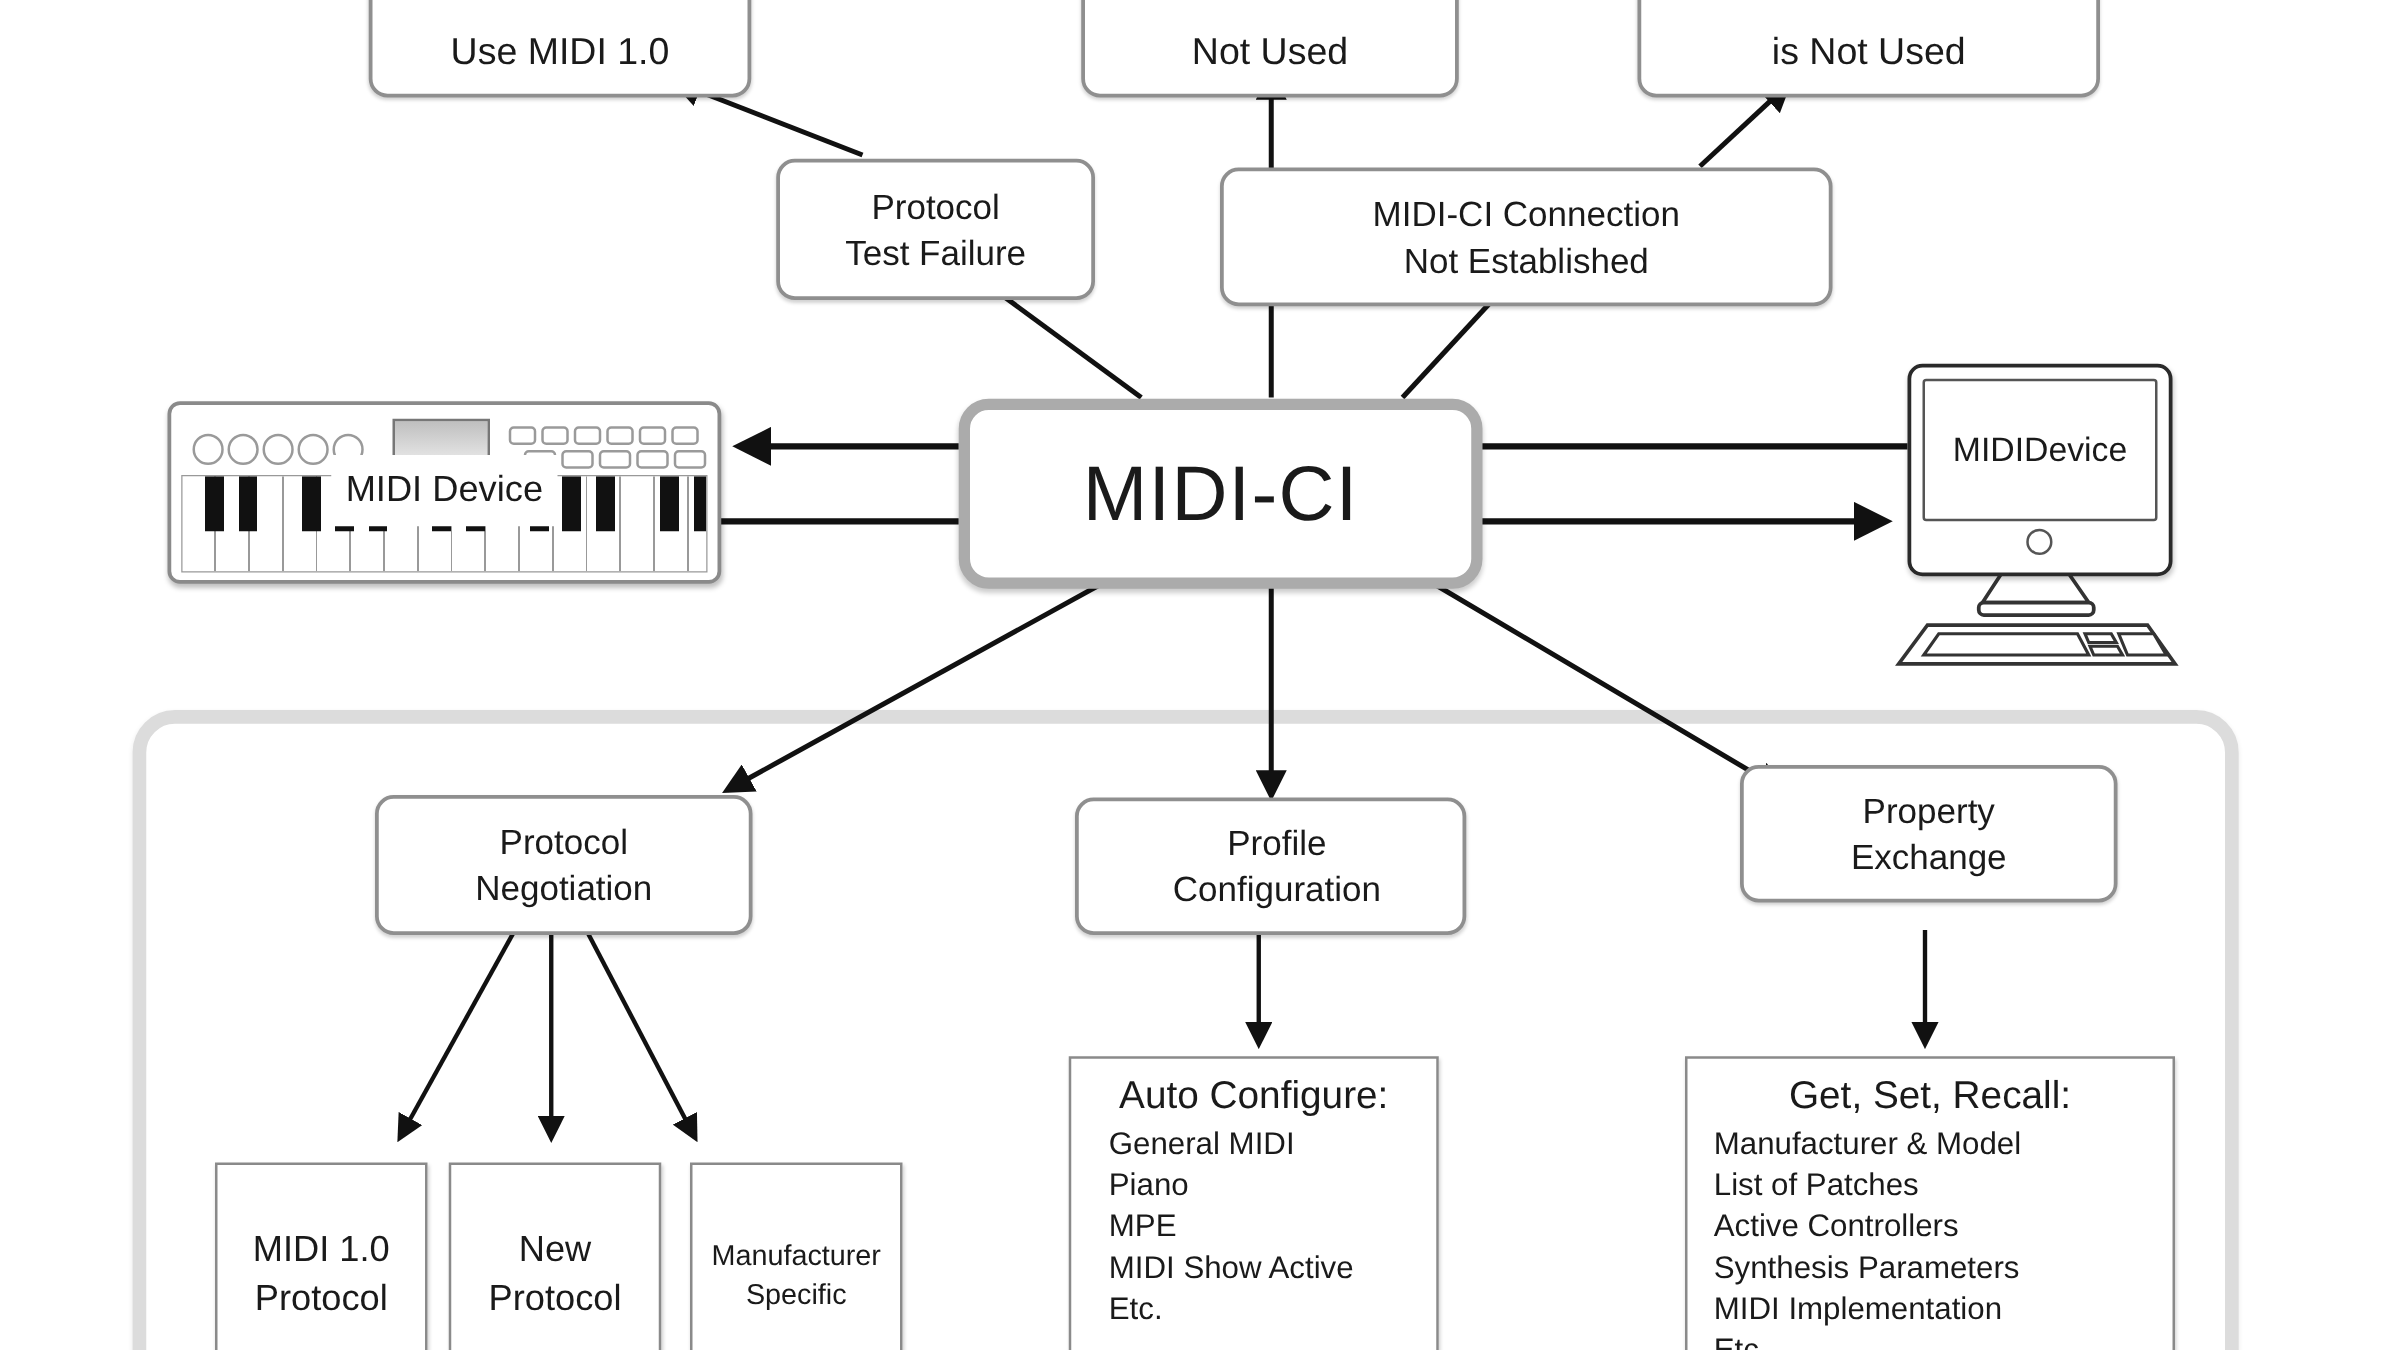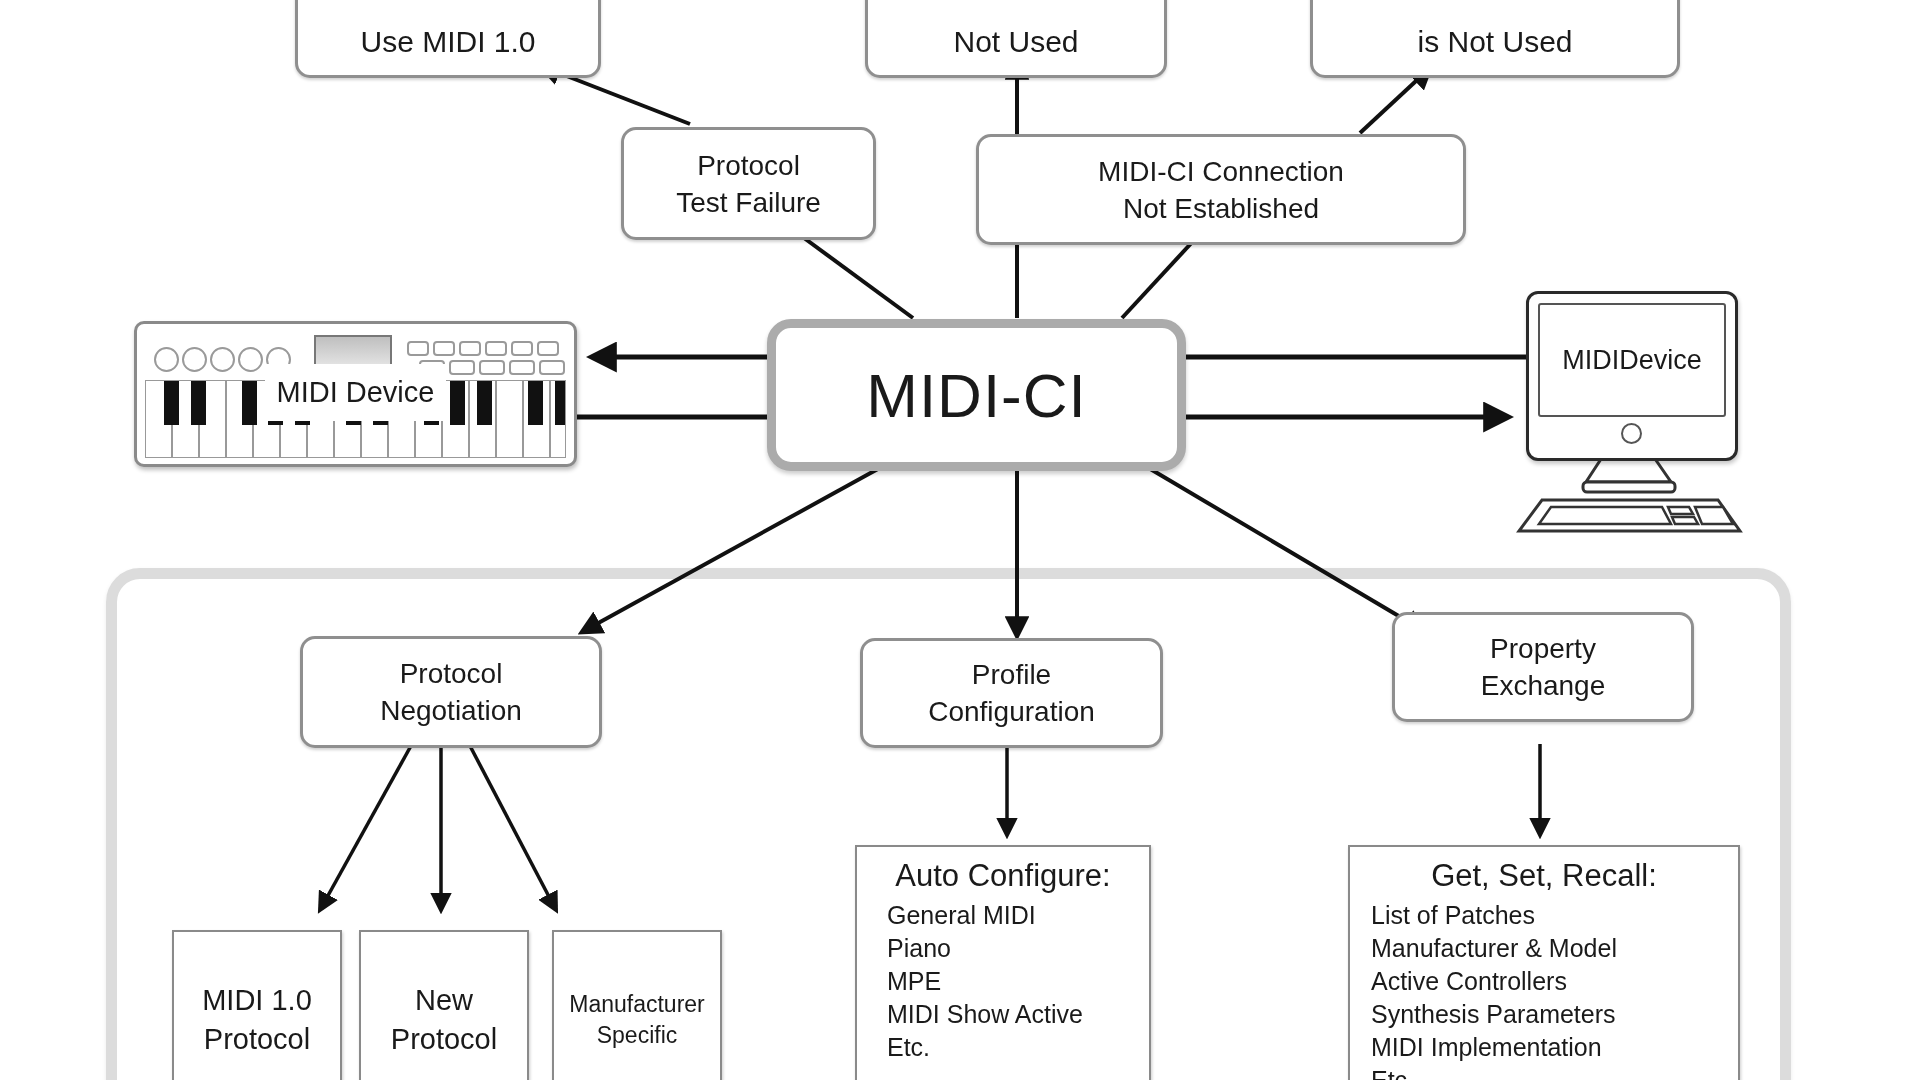--- a/index.html
+++ b/index.html
@@ -157,21 +157,21 @@
       <span>MIDI</span>
       <span>Device</span>
     </div>
     <div id="cam"></div>
   </div>
 
   <div class="rbox" style="left:300px;top:636px;width:296px;height:106px;">
     <span>Protocol</span>
     <span>Negotiation</span>
   </div>
-  <div class="rbox" style="left:860px;top:638px;width:297px;height:104px;">
+  <div class="rbox" style="left:860px;top:638px;width:297px;height:104px;padding-left:10px;">
     <span>Profile</span>
     <span>Configuration</span>
   </div>
   <div class="rbox" style="left:1392px;top:612px;width:296px;height:104px;">
     <span>Property</span>
     <span>Exchange</span>
   </div>
 
   <div class="sbox" style="left:172px;top:930px;width:166px;height:175px;">
     <span>MIDI 1.0</span>
@@ -193,22 +193,22 @@
       <div>Piano</div>
       <div>MPE</div>
       <div>MIDI Show Active</div>
       <div>Etc.</div>
     </div>
   </div>
 
   <div class="listbox" style="left:1348px;top:845px;width:388px;height:260px;">
     <div class="ltitle">Get, Set, Recall:</div>
     <div class="litems" style="padding-left:21px;">
+      <div>Manufacturer &amp; Model</div>
       <div>List of Patches</div>
-      <div>Manufacturer &amp; Model</div>
       <div>Active Controllers</div>
       <div>Synthesis Parameters</div>
       <div>MIDI Implementation</div>
       <div>Etc.</div>
     </div>
   </div>
 
 </div>
 
 </body></html>

